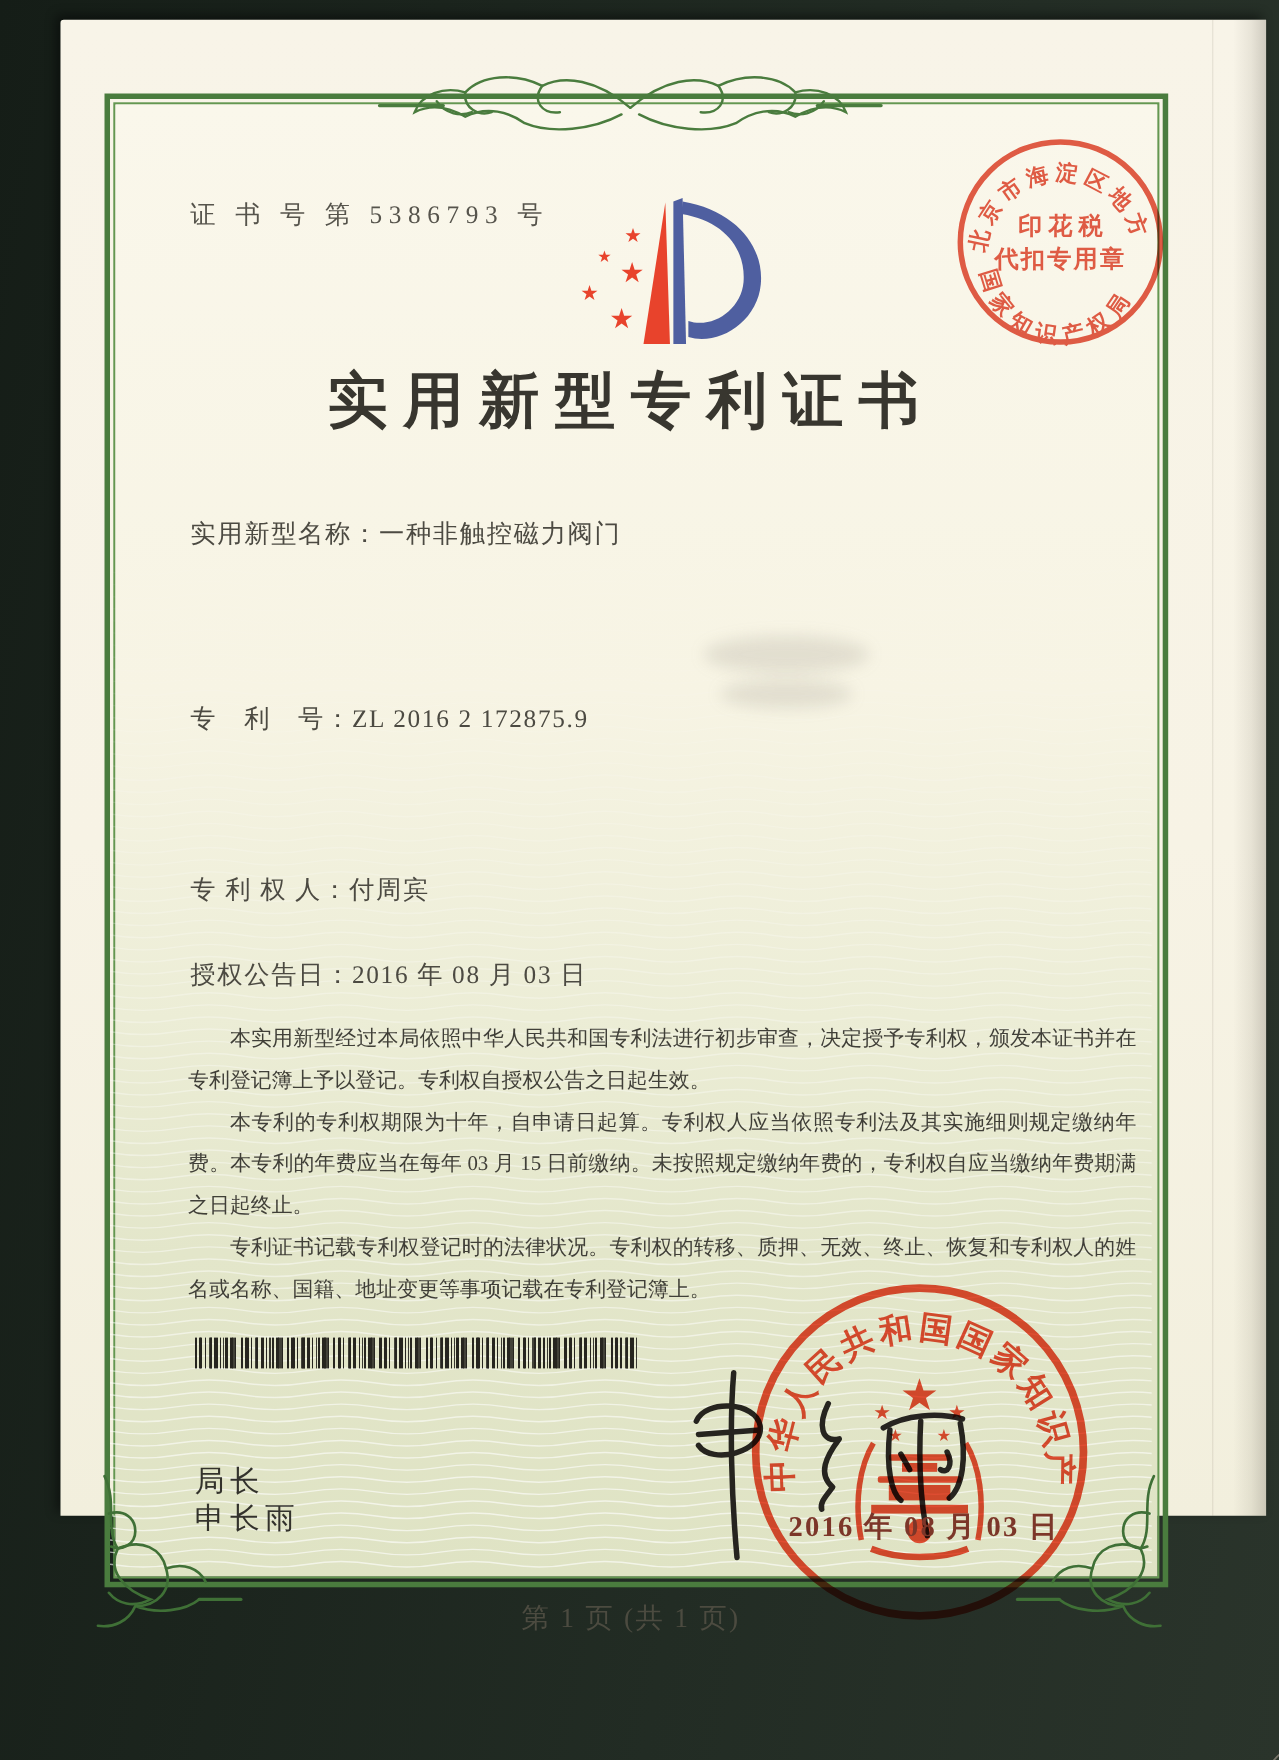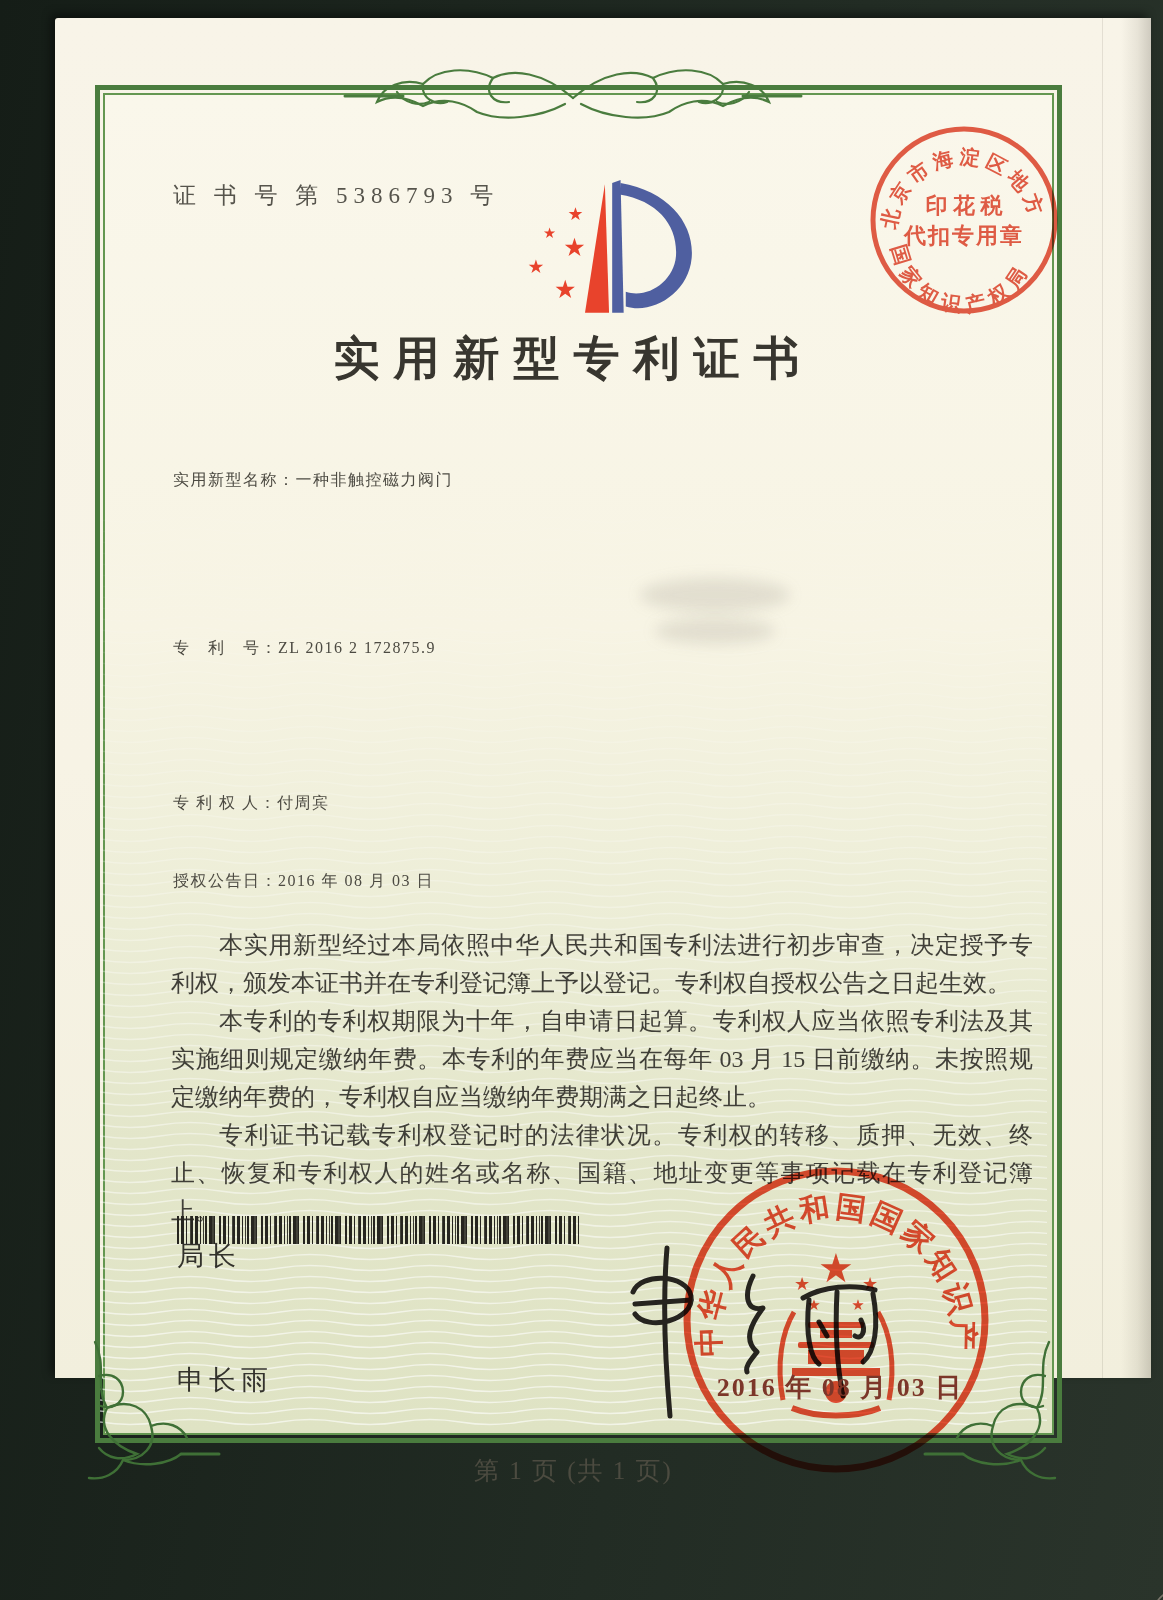--- a/index.html
+++ b/index.html
@@ -15,25 +15,25 @@
   .page-edge-line{position:absolute;right:48px;top:0;width:1px;height:100%;background:rgba(100,95,80,.14);}
   .frame{position:absolute;left:40px;top:67px;width:957px;height:1348px;border:5px solid #4a7c3e;}
   .frame::before{content:"";position:absolute;inset:3px;border:2px solid #649751;pointer-events:none;}
   .frame-bg{position:absolute;inset:5px;
         background:linear-gradient(180deg,#faf7eb 0%,#f7f4e4 40%,#ecedd6 62%,#e3e6ca 78%,#dfe3c4 100%);}
   .waves{position:absolute;left:45px;top:72px;width:947px;height:1338px;pointer-events:none;}
   .ornament{position:absolute;pointer-events:none;}
   .cert-no{position:absolute;left:118px;top:162px;font-size:23px;letter-spacing:6px;color:#56544c;}
   .logo{position:absolute;left:438px;top:148px;width:230px;height:168px;}
   .title{position:absolute;left:40px;width:957px;top:310px;text-align:center;
-         font-size:46px;font-weight:700;letter-spacing:14px;color:#38362f;}
+         font-size:55px;font-weight:700;letter-spacing:14px;color:#38362f;}
   .tax-seal{position:absolute;left:810px;top:103px;width:198px;height:198px;opacity:.92;mix-blend-mode:multiply;}
-  .field{position:absolute;left:118px;font-size:16px;color:#4c4a42;letter-spacing:1.5px;white-space:nowrap;}
+  .field{position:absolute;left:118px;font-size:23px;color:#4c4a42;letter-spacing:1.5px;white-space:nowrap;}
   .field .lbl{display:inline-block;}
-  .paras{position:absolute;left:116px;top:908px;width:862px;font-size:24px;line-height:38px;
+  .paras{position:absolute;left:116px;top:908px;width:862px;font-size:19px;line-height:38px;
          color:#403f38;text-align:justify;}
   .paras p{margin:0;text-indent:2em;}
   .smudge{position:absolute;border-radius:50%;filter:blur(7px);background:rgba(125,118,104,.17);}
   .barcode{position:absolute;left:122px;top:1198px;width:402px;height:28px;
       background-image:
         repeating-linear-gradient(90deg,#26251f 0 2px,transparent 2px 4px,#26251f 4px 7px,transparent 7px 9px,#26251f 9px 10px,transparent 10px 14px),
         repeating-linear-gradient(90deg,transparent 0 5px,rgba(38,37,31,.9) 5px 6px,transparent 6px 13px,rgba(38,37,31,.85) 13px 16px,transparent 16px 21px);}
   .director{position:absolute;left:122px;font-family:"Liberation Sans","DejaVu Sans",sans-serif;
             font-size:27px;color:#33322c;letter-spacing:5px;}
   .sign{position:absolute;left:520px;top:1222px;width:310px;height:180px;}
@@ -222,21 +222,21 @@
     <div class="smudge" style="left:600px;top:600px;width:120px;height:26px;"></div>
 
     <div class="paras">
       <p>本实用新型经过本局依照中华人民共和国专利法进行初步审查，决定授予专利权，颁发本证书并在专利登记簿上予以登记。专利权自授权公告之日起生效。</p>
       <p>本专利的专利权期限为十年，自申请日起算。专利权人应当依照专利法及其实施细则规定缴纳年费。本专利的年费应当在每年 03 月 15 日前缴纳。未按照规定缴纳年费的，专利权自应当缴纳年费期满之日起终止。</p>
       <p>专利证书记载专利权登记时的法律状况。专利权的转移、质押、无效、终止、恢复和专利权人的姓名或名称、国籍、地址变更等事项记载在专利登记簿上。</p>
     </div>
 
     <div class="barcode"></div>
 
-    <div class="director" style="top:1220px;">局长</div>
+    <div class="director" style="top:1310px;">局长</div>
     <div class="director" style="top:1312px;margin-top:32px;">申长雨</div>
 
     <svg class="sign" viewBox="0 0 310 180">
       <g stroke="#26241f" stroke-width="5" fill="none" stroke-linecap="round" stroke-linejoin="round">
         <path d="M92 8 C88 55 90 120 95 176"></path>
         <path d="M58 52 C66 32 112 34 116 56 C120 80 72 92 60 74"></path>
         <path d="M60 64 L116 60"></path>
         <path d="M178 36 C168 56 172 72 188 68 C176 84 168 100 182 112 C176 120 170 126 172 132"></path>
         <path d="M228 58 C248 46 278 44 300 50"></path>
         <path d="M262 52 C260 90 262 126 268 156"></path>

